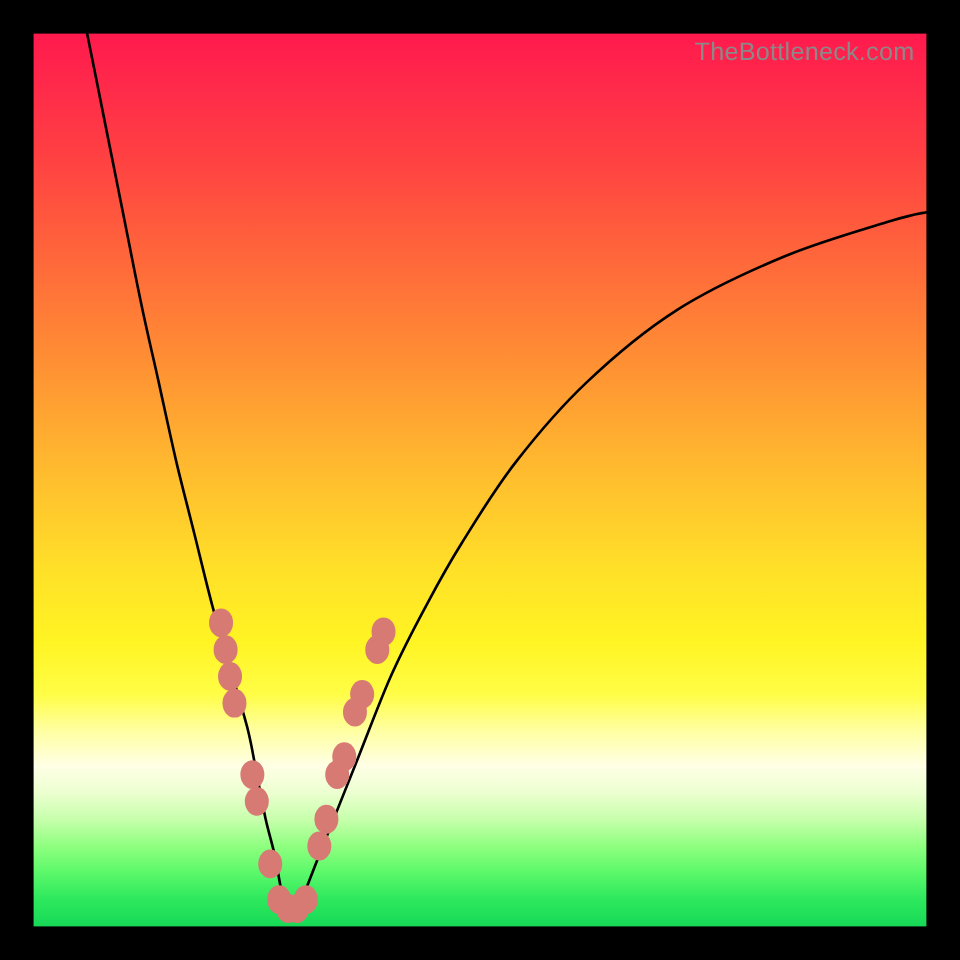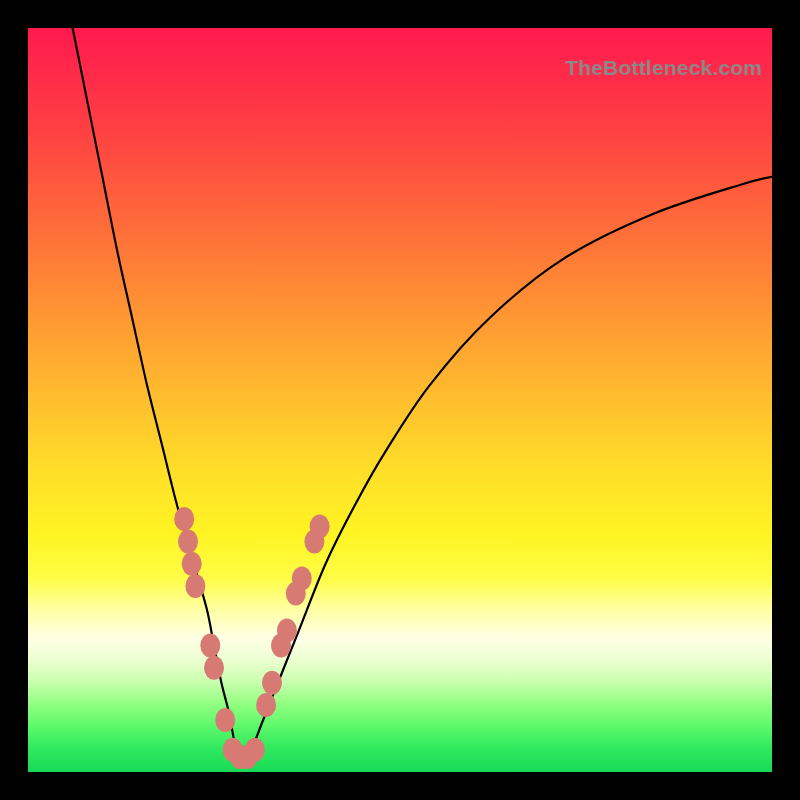--- a/index.html
+++ b/index.html
@@ -44,24 +44,23 @@
       #2de85d 97%,
       #17d957 100%
     );
   }
   .watermark {
     position: absolute;
     top: 4px;
     right: 10px;
     color: #8a8a8a;
     font-size: 21px;
-    font-weight: 700;
+    font-weight: 400;
     letter-spacing: 0.2px;
     user-select: none;
-    margin-top: 24px;
   }
   svg.curve {
     position: absolute;
     left: 0;
     top: 0;
     width: 744px;
     height: 744px;
     overflow: visible;
   }
   .curve-path {

